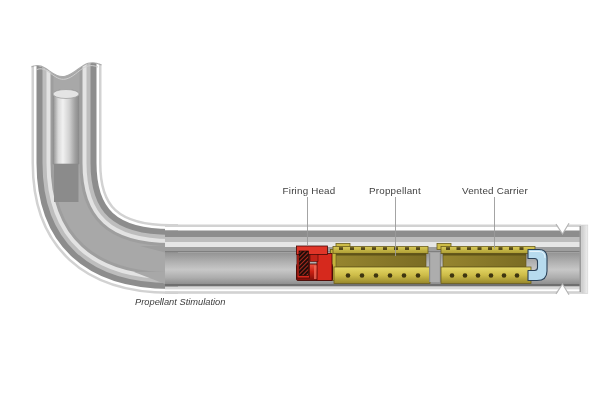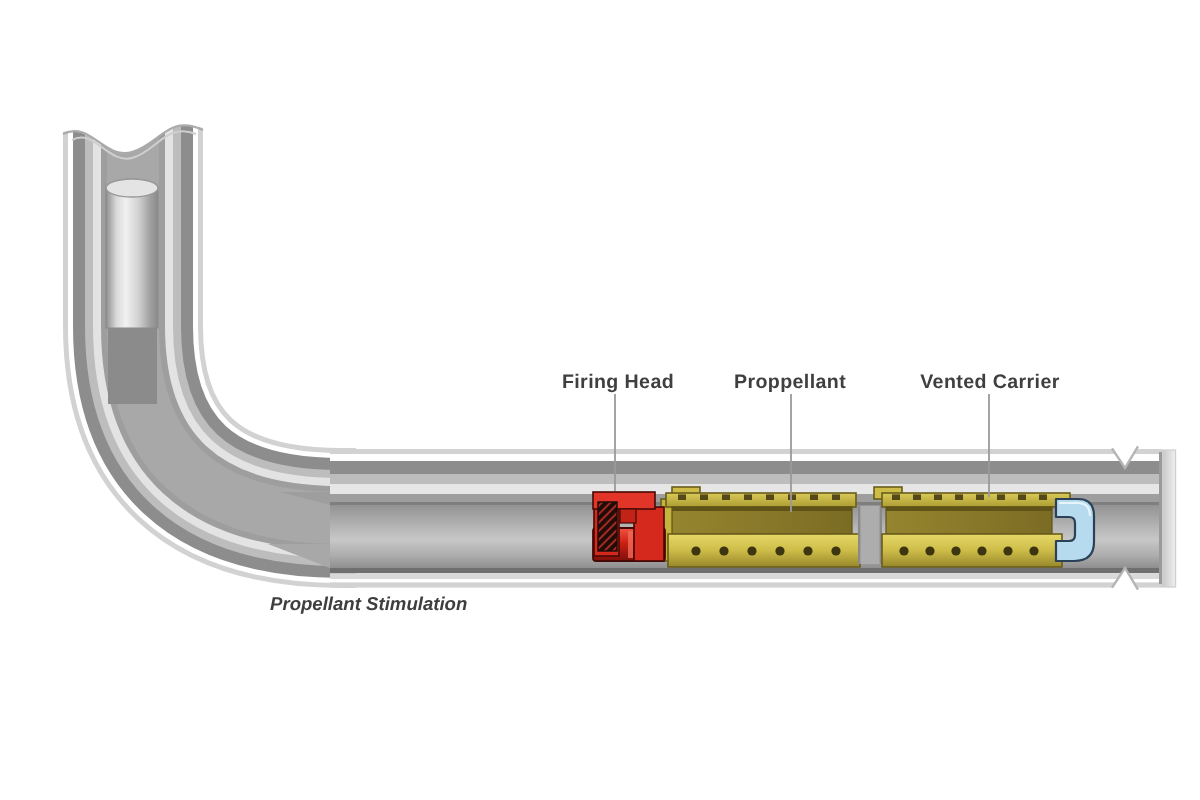--- a/index.html
+++ b/index.html
@@ -1,18 +1,18 @@
 <!DOCTYPE html>
 <html><head>
 <meta charset="utf-8">
 <style>
   html, body { margin: 0; padding: 0; background: #ffffff; }
   .stage {
     width: 600px; height: 400px; position: relative; background: #ffffff;
-    font-family: "Liberation Sans", sans-serif; overflow: hidden; font-weight: bold;
+    font-family: "Liberation Sans", sans-serif; overflow: hidden;
   }
   svg { display: block; }
   .label-text {
     font-family: "Liberation Sans", sans-serif;
     font-size: 9.8px; fill: #3f3f3f; letter-spacing: 0.2px;
   }
   .caption-text {
     font-family: "Liberation Sans", sans-serif;
     font-size: 9.3px; font-style: italic; fill: #3e3e3e;
   }

